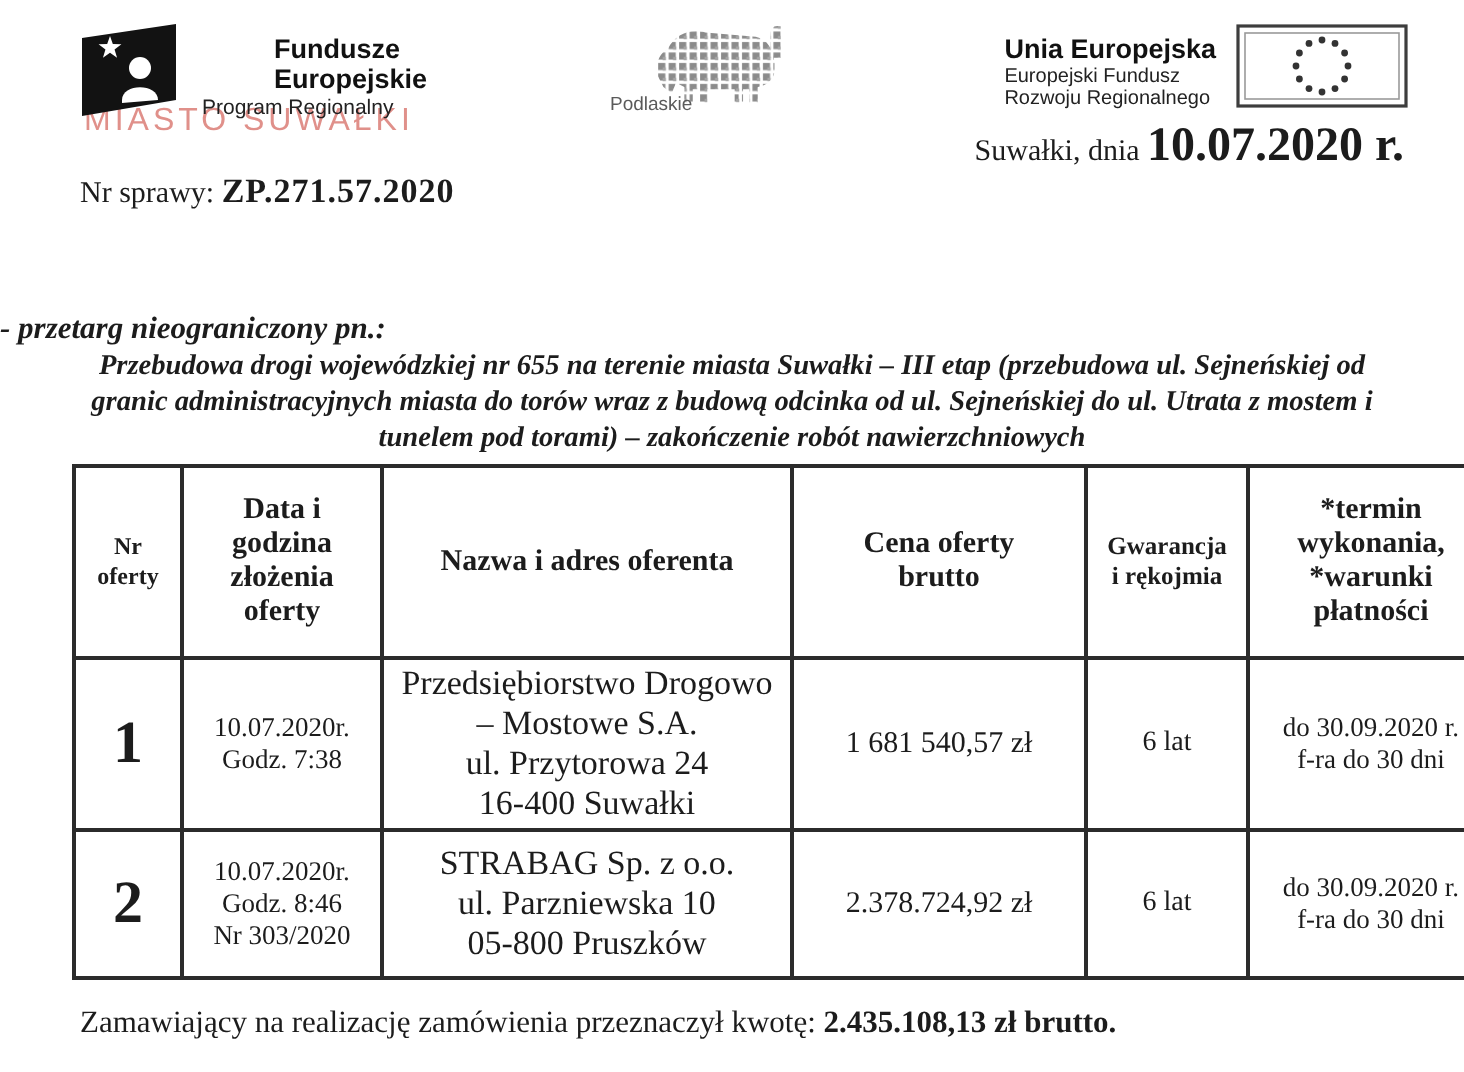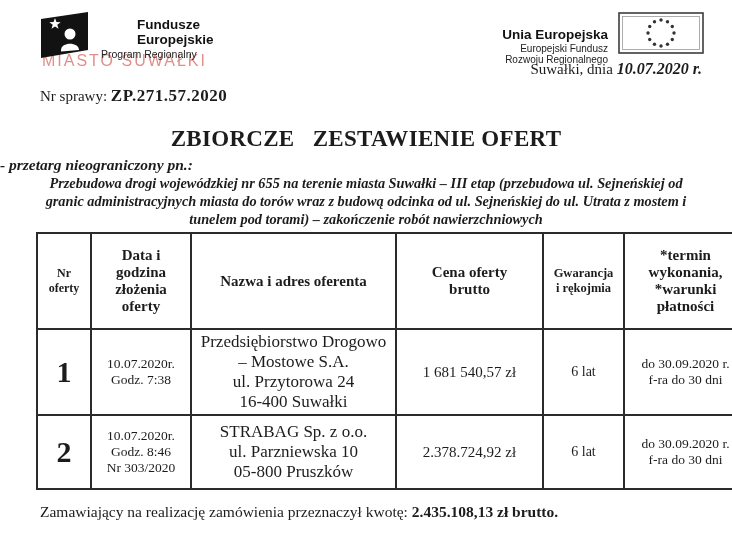--- a/index.html
+++ b/index.html
@@ -25,27 +25,27 @@
     color:#e0908a;white-space:nowrap;z-index:0;
   }
   .fe-flag-wrap{position:relative;z-index:1;}
   .podlaskie{position:absolute;left:305px;top:8px;width:110px;height:52px;}
   .podlaskie-label{
     position:absolute;left:0;bottom:2px;
     font-family:"Liberation Sans",sans-serif;font-size:9.5px;color:#5a5a5a;
   }
   .bison{position:absolute;left:16px;top:2px;}
   .ue-logo{position:absolute;right:28px;top:12px;display:flex;align-items:flex-start;}
-  .ue-text{text-align:right;font-family:"Liberation Sans",sans-serif;line-height:1.15;margin-top:15px;}
+  .ue-text{text-align:left;font-family:"Liberation Sans",sans-serif;line-height:1.15;margin-top:5px;}
   .ue-text .b{font-weight:bold;font-size:13.5px;color:#111;}
   .ue-text .s{font-size:10px;color:#222;}
   .ue-flag{margin-left:10px;}
   
   .date-line{position:absolute;right:30px;top:60px;font-size:15px;white-space:nowrap;}
-  .date-line .bold{font-weight:bold;font-size:16px;font-style:italic;}
+  .date-line .bold{font-weight:bold;font-size:24px;}
   .case-line{position:absolute;left:40px;top:86px;font-size:15px;}
   .case-line .bold{font-weight:bold;font-size:17px;letter-spacing:0.5px;}
   
   .title{
     position:absolute;left:0;top:126px;width:100%;
     text-align:center;font-weight:bold;font-size:23px;
     white-space:pre-wrap;letter-spacing:0.3px;
   }
   .subtitle{
     position:absolute;left:0;top:156px;width:100%;
@@ -102,20 +102,33 @@
         <path d="M21,38 C21,29.5 39,29.5 39,38 L21,39.5 Z" fill="#ffffff"></path>
       </svg>
     </div>
     <div class="fe-text">
       <div class="b">Fundusze</div>
       <div class="b">Europejskie</div>
       <div class="s">Program Regionalny</div>
     </div>
   </div>
 
+  <div class="podlaskie">
+    <svg class="bison" width="78" height="44" viewBox="0 0 70 42">
+      <defs>
+        <pattern id="mz" width="5" height="5" patternUnits="userSpaceOnUse">
+          <rect x="0.5" y="0.5" width="3.4" height="3.4" fill="#8b8b8b"></rect>
+          <rect x="2.6" y="2.6" width="1.6" height="1.6" fill="#a5a5a5"></rect>
+        </pattern>
+      </defs>
+      <path fill="url(#mz)" d="M10,14 C14,6 22,4 28,6 L52,8 C57,9 60,13 61,20 L61,24 C61,28 58,31 53,32 L53,40 L49,40 L49,33 L46,33 L46,40 L42,40 L42,33 L29,33 L29,40 L25,40 L25,33 L22,33 L22,40 L18,40 L18,32 L14,30 L12,35 L8,32 L5,26 C4,21 6,16 10,14 Z"></path>
+      <path fill="url(#mz)" d="M59,18 L59,7 Q59,2 64,3 L64,18 Z"></path>
+    </svg>
+    <div class="podlaskie-label">Podlaskie</div>
+  </div>
 
   <div class="ue-logo">
     <div class="ue-text">
       <div class="b">Unia Europejska</div>
       <div class="s">Europejski Fundusz</div>
       <div class="s">Rozwoju Regionalnego</div>
     </div>
     <svg class="ue-flag" width="86" height="42" viewBox="0 0 86 42">
       <rect x="1" y="1" width="84" height="40" fill="#ffffff" stroke="#3d3d3d" stroke-width="1.6"></rect>
       <rect x="4.5" y="4.5" width="77" height="33" fill="none" stroke="#9a9a9a" stroke-width="0.8"></rect>
@@ -133,21 +146,20 @@
         <circle cx="49.5" cy="9.7" r="1.7"></circle>
           <circle cx="54.3" cy="14.5" r="1.7"></circle>
       </g>
     </svg>
   </div>
 
   <div class="date-line"><span>Suwałki, dnia </span><span class="bold">10.07.2020 r.</span></div>
 
   <div class="case-line"><span>Nr sprawy:  </span><span class="bold">ZP.271.57.2020</span></div>
 
-  <div class="title">ZBIORCZE   ZESTAWIENIE OFERT</div>
   <div class="subtitle">- przetarg nieograniczony pn.:</div>
   <div class="description">Przebudowa drogi wojewódzkiej nr 655 na terenie miasta Suwałki – III etap (przebudowa ul. Sejneńskiej od
 granic administracyjnych miasta do torów wraz  z budową odcinka od ul. Sejneńskiej do ul. Utrata z mostem i
 tunelem pod torami) – zakończenie robót nawierzchniowych</div>
 
   <table class="offers">
     <thead>
       <tr class="head-row">
         <th class="c-nr">Nr
 oferty</th>

